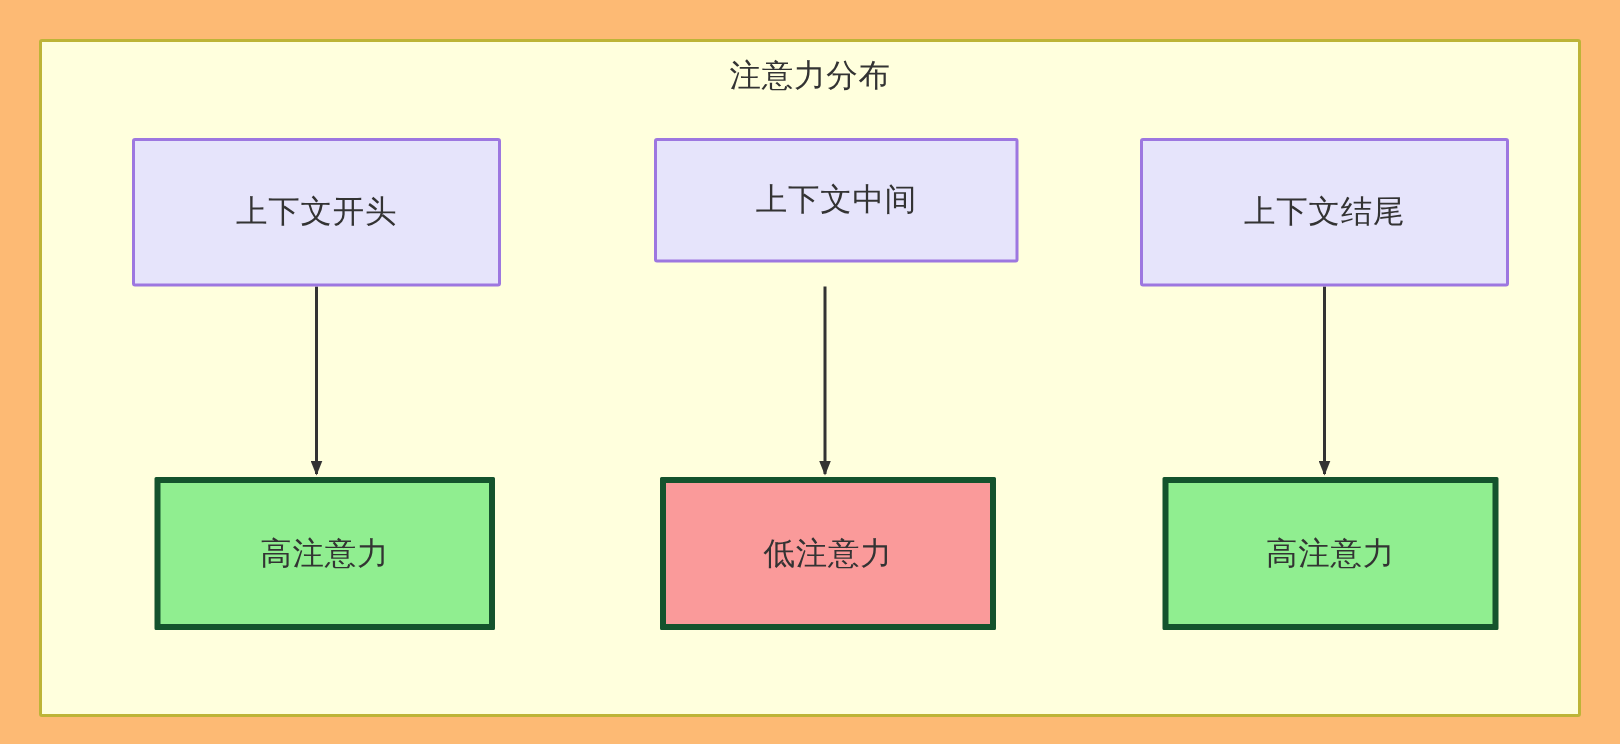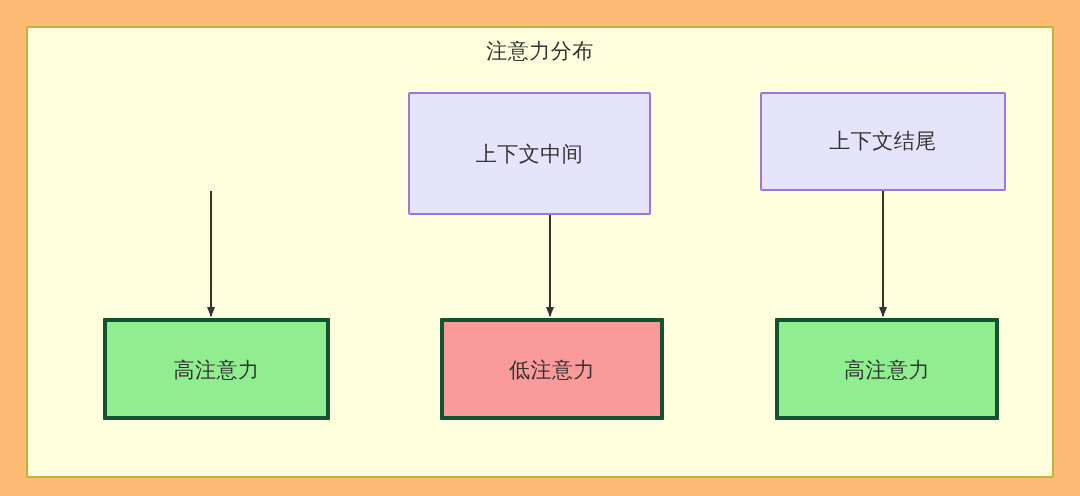--- a/index.html
+++ b/index.html
@@ -70,21 +70,21 @@
   .node.result {
     border: 4px solid #14532d;
     border-radius: 1px;
   }
 
   .node.result.high { background: #90ee90; }
   .node.result.low  { background: #fa9a9a; }
 
   
   .n-top-1 { left: 88px;  top: 92px; width: 246px; height: 99px; }
-  .n-top-2 { left: 408px; top: 92px; width: 243px; height: 123px; }
+  .n-top-2 { left: 436px; top: 92px; width: 243px; height: 83px; }
   .n-top-3 { left: 760px; top: 92px; width: 246px; height: 99px; font-family: Liberation Serif, serif; }
 
   
   .n-bot-1 { left: 103px; top: 318px; width: 227px; height: 102px; }
   .n-bot-2 { left: 440px; top: 318px; width: 224px; height: 102px; }
   .n-bot-3 { left: 775px; top: 318px; width: 224px; height: 102px; }
 
   
   .edge-layer {
     position: absolute;
@@ -119,20 +119,23 @@
 
     <g>
       <line x1="550" y1="191" x2="550" y2="316" stroke="#333333" stroke-width="2" marker-end="url(#arrowhead)"></line>
     </g>
 
     <g>
       <line x1="883" y1="191" x2="883" y2="316" stroke="#333333" stroke-width="2" marker-end="url(#arrowhead)"></line>
     </g>
   </svg>
 
+  <div class="node source n-top-1">
+    <span>上下文开头</span>
+  </div>
 
   <div class="node source n-top-2">
     <span>上下文中间</span>
   </div>
 
   <div class="node source n-top-3">
     <span>上下文结尾</span>
   </div>
 
   <div class="node result high n-bot-1">

